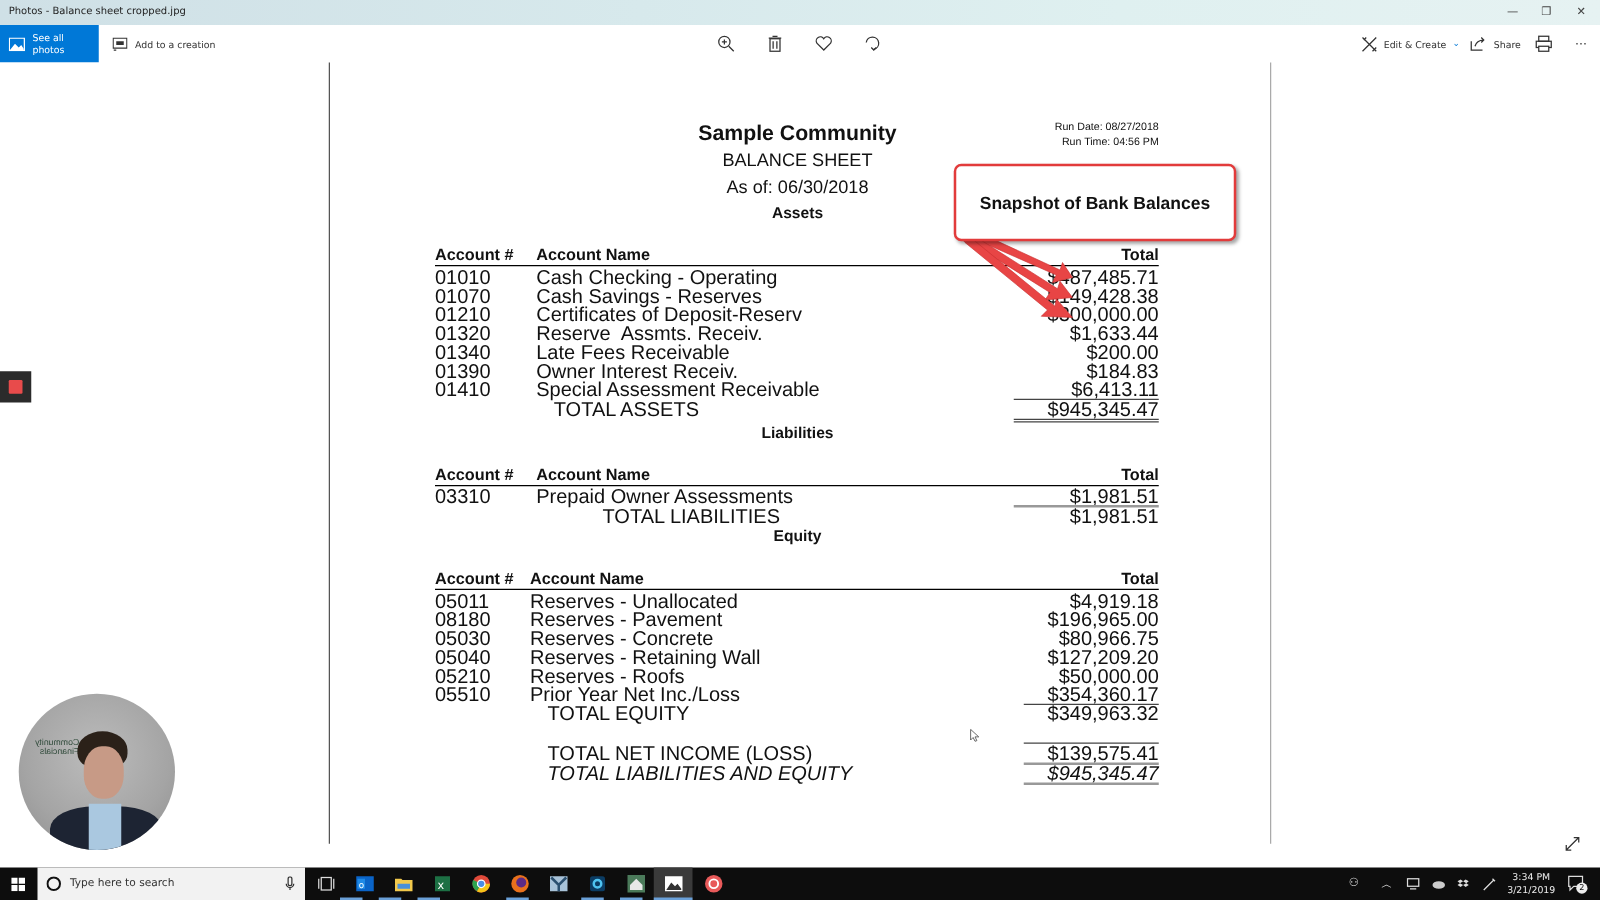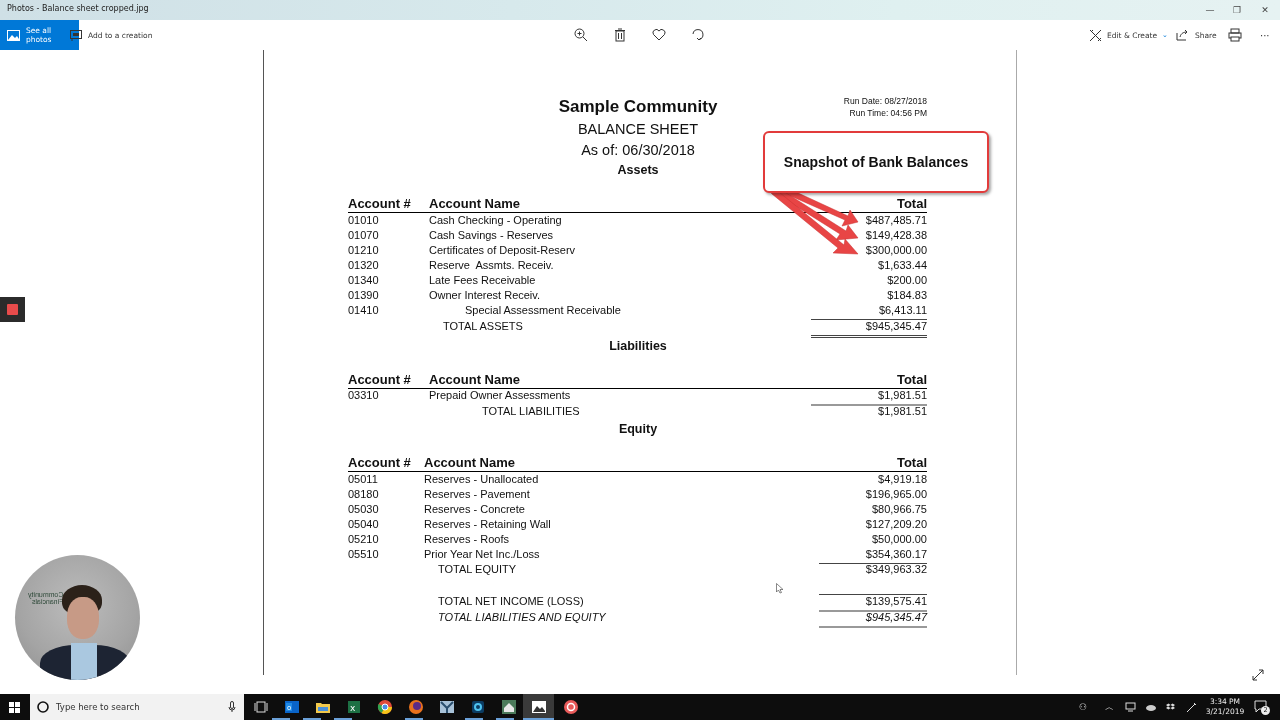--- a/index.html
+++ b/index.html
@@ -10,21 +10,21 @@
   .toolbar { position:absolute; left:0; top:20px; width:1280px; height:30px; background:#fff; }
   .see-all { position:absolute; left:0; top:0; width:79px; height:30px; background:#0078d7; color:#fff; font-size:7.5px; display:flex; align-items:center; }
   .see-all svg { margin-left:7px; margin-right:6px; }
   .tb-item { position:absolute; top:0; height:30px; display:flex; align-items:center; font-size:7.5px; color:#333; }
   .tb-icon { position:absolute; top:7px; width:16px; height:16px; }
   .canvas { position:absolute; left:0; top:50px; width:1280px; height:644px; background:#fff; }
   .vline { position:absolute; top:50px; height:625px; width:1px; background:#555; }
   .doc { position:absolute; font-family:"Liberation Sans", sans-serif; color:#111; }
   .h-title { position:absolute; left:0; width:1280px; text-align:center; }
   .rt { position:absolute; font-size:8.5px; text-align:right; right:353px; }
-  .row { position:absolute; left:348px; width:579px; height:15px; font-size:11px; }
+  .row { position:absolute; left:348px; width:579px; height:15px; font-size:16px; }
   .row .acct { position:absolute; left:0; }
   .row .name { position:absolute; }
   .row .amt { position:absolute; right:0; }
   .hdr { position:absolute; left:348px; width:579px; height:16px; font-size:13px; font-weight:bold; border-bottom:1.5px solid #000; }
   .hdr span { position:absolute; top:0; }
   .uline { position:absolute; height:1px; background:#444; }
   .callout { position:absolute; left:763px; top:131px; width:222px; height:58px; border:2px solid #e23b3b; border-radius:6px; background:#fff; box-shadow:2px 2px 3px rgba(0,0,0,0.35); font-family:"Liberation Sans", sans-serif; font-weight:bold; font-size:14px; display:flex; align-items:center; justify-content:center; color:#111; }
   .rec { position:absolute; left:0; top:297px; width:25px; height:25px; background:#2b2b2b; }
   .rec div { position:absolute; left:7px; top:7px; width:11px; height:11px; background:#e84b4b; border-radius:1px; }
   .webcam { position:absolute; left:15px; top:555px; width:125px; height:125px; border-radius:50%; background:radial-gradient(circle at 50% 40%, #bcbcbc 0%, #a4a4a4 60%, #8d8d8d 100%); overflow:hidden; }
@@ -45,21 +45,21 @@
 </div>
 
 <div class="toolbar">
   <div class="see-all">
     <svg width="13" height="11" viewBox="0 0 13 11">
         <rect x="0.5" y="0.5" width="12" height="10" fill="none" stroke="#fff"></rect>
         <path d="M1 10 L5 5 L8 8 L10 6 L12 9 L12 10 Z" fill="#fff"></path>
       </svg>
     <span>See all photos</span>
   </div>
-  <div class="tb-item" style="left:70px;justify-content:flex-end;">
+  <div class="tb-item" style="left:90px;justify-content:flex-end;">
     <svg width="12" height="11" viewBox="0 0 12 11" style="margin-right:6px;">
         <rect x="0.5" y="0.5" width="11" height="8" fill="none" stroke="#333"></rect>
         <rect x="3" y="3" width="6" height="3" fill="#333"></rect>
         <path d="M1 10 L3 10" stroke="#333"></path>
       </svg>
     <span>Add to a creation</span>
   </div>
   <svg class="tb-icon" style="left:573px;" viewBox="0 0 16 16">
       <circle cx="6.5" cy="6.5" r="4.5" fill="none" stroke="#333"></circle>
       <path d="M4.5 6.5h4M6.5 4.5v4M10 10l4 4" stroke="#333"></path>
@@ -138,21 +138,21 @@
       <span class="name" style="left:81px;">Late Fees Receivable</span>
       <span class="amt">$200.00</span>
     </div>
   <div class="row" style="top:289px;">
       <span class="acct">01390</span>
       <span class="name" style="left:81px;">Owner Interest Receiv.</span>
       <span class="amt">$184.83</span>
     </div>
   <div class="row" style="top:304px;">
       <span class="acct">01410</span>
-      <span class="name" style="left:81px;margin-left:36px;">Special Assessment Receivable</span>
+      <span class="name" style="left:81px;">Special Assessment Receivable</span>
       <span class="amt">$6,413.11</span>
     </div>
   <div class="uline" style="left:811px;top:319px;width:116px;"></div>
   <div class="row" style="top:320px;">
       <span class="name" style="left:95px;">TOTAL ASSETS</span>
       <span class="amt">$945,345.47</span>
     </div>
   <div class="uline" style="left:811px;top:335px;width:116px;"></div>
   <div class="uline" style="left:811px;top:337px;width:116px;"></div>
 

